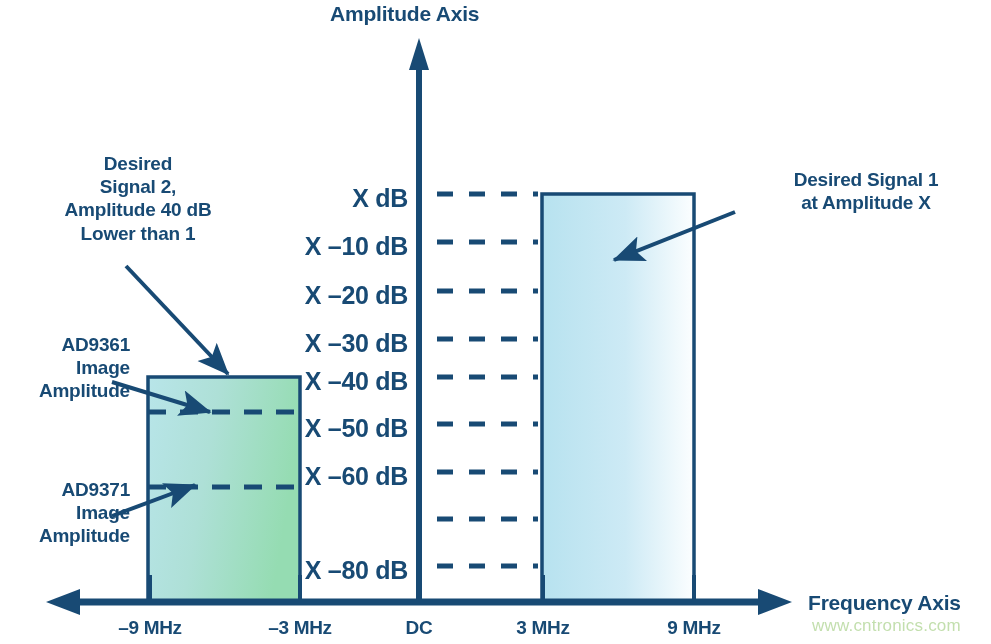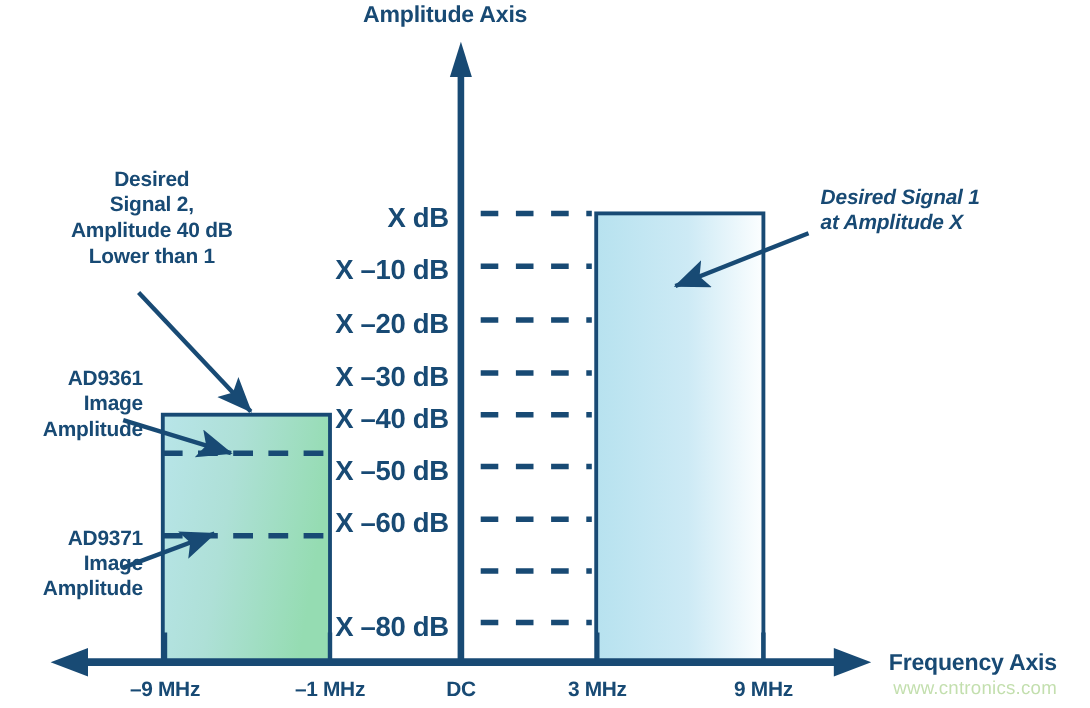--- a/index.html
+++ b/index.html
@@ -47,21 +47,21 @@
     font-size: 19px;
     text-align: center;
     letter-spacing: -0.3px;
   }
   .anno {
     font-size: 19px;
     letter-spacing: -0.2px;
   }
   .anno.center { text-align: center; }
   .anno.right  { text-align: right; }
-  .anno.left   { text-align: left; font-style: italic; }
+  .anno.left   { text-align: center; }
   .watermark {
     position: absolute;
     color: #c3dfae;
     font-weight: normal;
     font-size: 17px;
     font-family: "Liberation Sans", sans-serif;
     letter-spacing: 0.2px;
     white-space: pre;
   }
 </style>
@@ -158,21 +158,21 @@
   <div class="lbl tick-y" style="left:248px; top:183px; width:160px;">X dB</div>
   <div class="lbl tick-y" style="left:248px; top:231px; width:160px;">X –10 dB</div>
   <div class="lbl tick-y" style="left:248px; top:280px; width:160px;">X –20 dB</div>
   <div class="lbl tick-y" style="left:248px; top:328px; width:160px;">X –30 dB</div>
   <div class="lbl tick-y" style="left:248px; top:366px; width:160px;">X –40 dB</div>
   <div class="lbl tick-y" style="left:248px; top:413px; width:160px;">X –50 dB</div>
   <div class="lbl tick-y" style="left:248px; top:461px; width:160px;">X –60 dB</div>
   <div class="lbl tick-y" style="left:248px; top:555px; width:160px;">X –80 dB</div>
 
   <div class="lbl tick-x" style="left:80px; top:616px; width:140px;">–9 MHz</div>
-  <div class="lbl tick-x" style="left:230px; top:616px; width:140px;">–1 MHz</div>
+  <div class="lbl tick-x" style="left:230px; top:616px; width:140px;">–3 MHz</div>
   <div class="lbl tick-x" style="left:349px; top:616px; width:140px;">DC</div>
   <div class="lbl tick-x" style="left:473px; top:616px; width:140px;">3 MHz</div>
   <div class="lbl tick-x" style="left:624px; top:616px; width:140px;">9 MHz</div>
 
   <div class="lbl anno center" style="left:33px; top:152px; width:210px;">Desired
 Signal 2,
 Amplitude 40 dB
 Lower than 1</div>
 
   <div class="lbl anno right" style="left:0px; top:333px; width:130px;">AD9361

